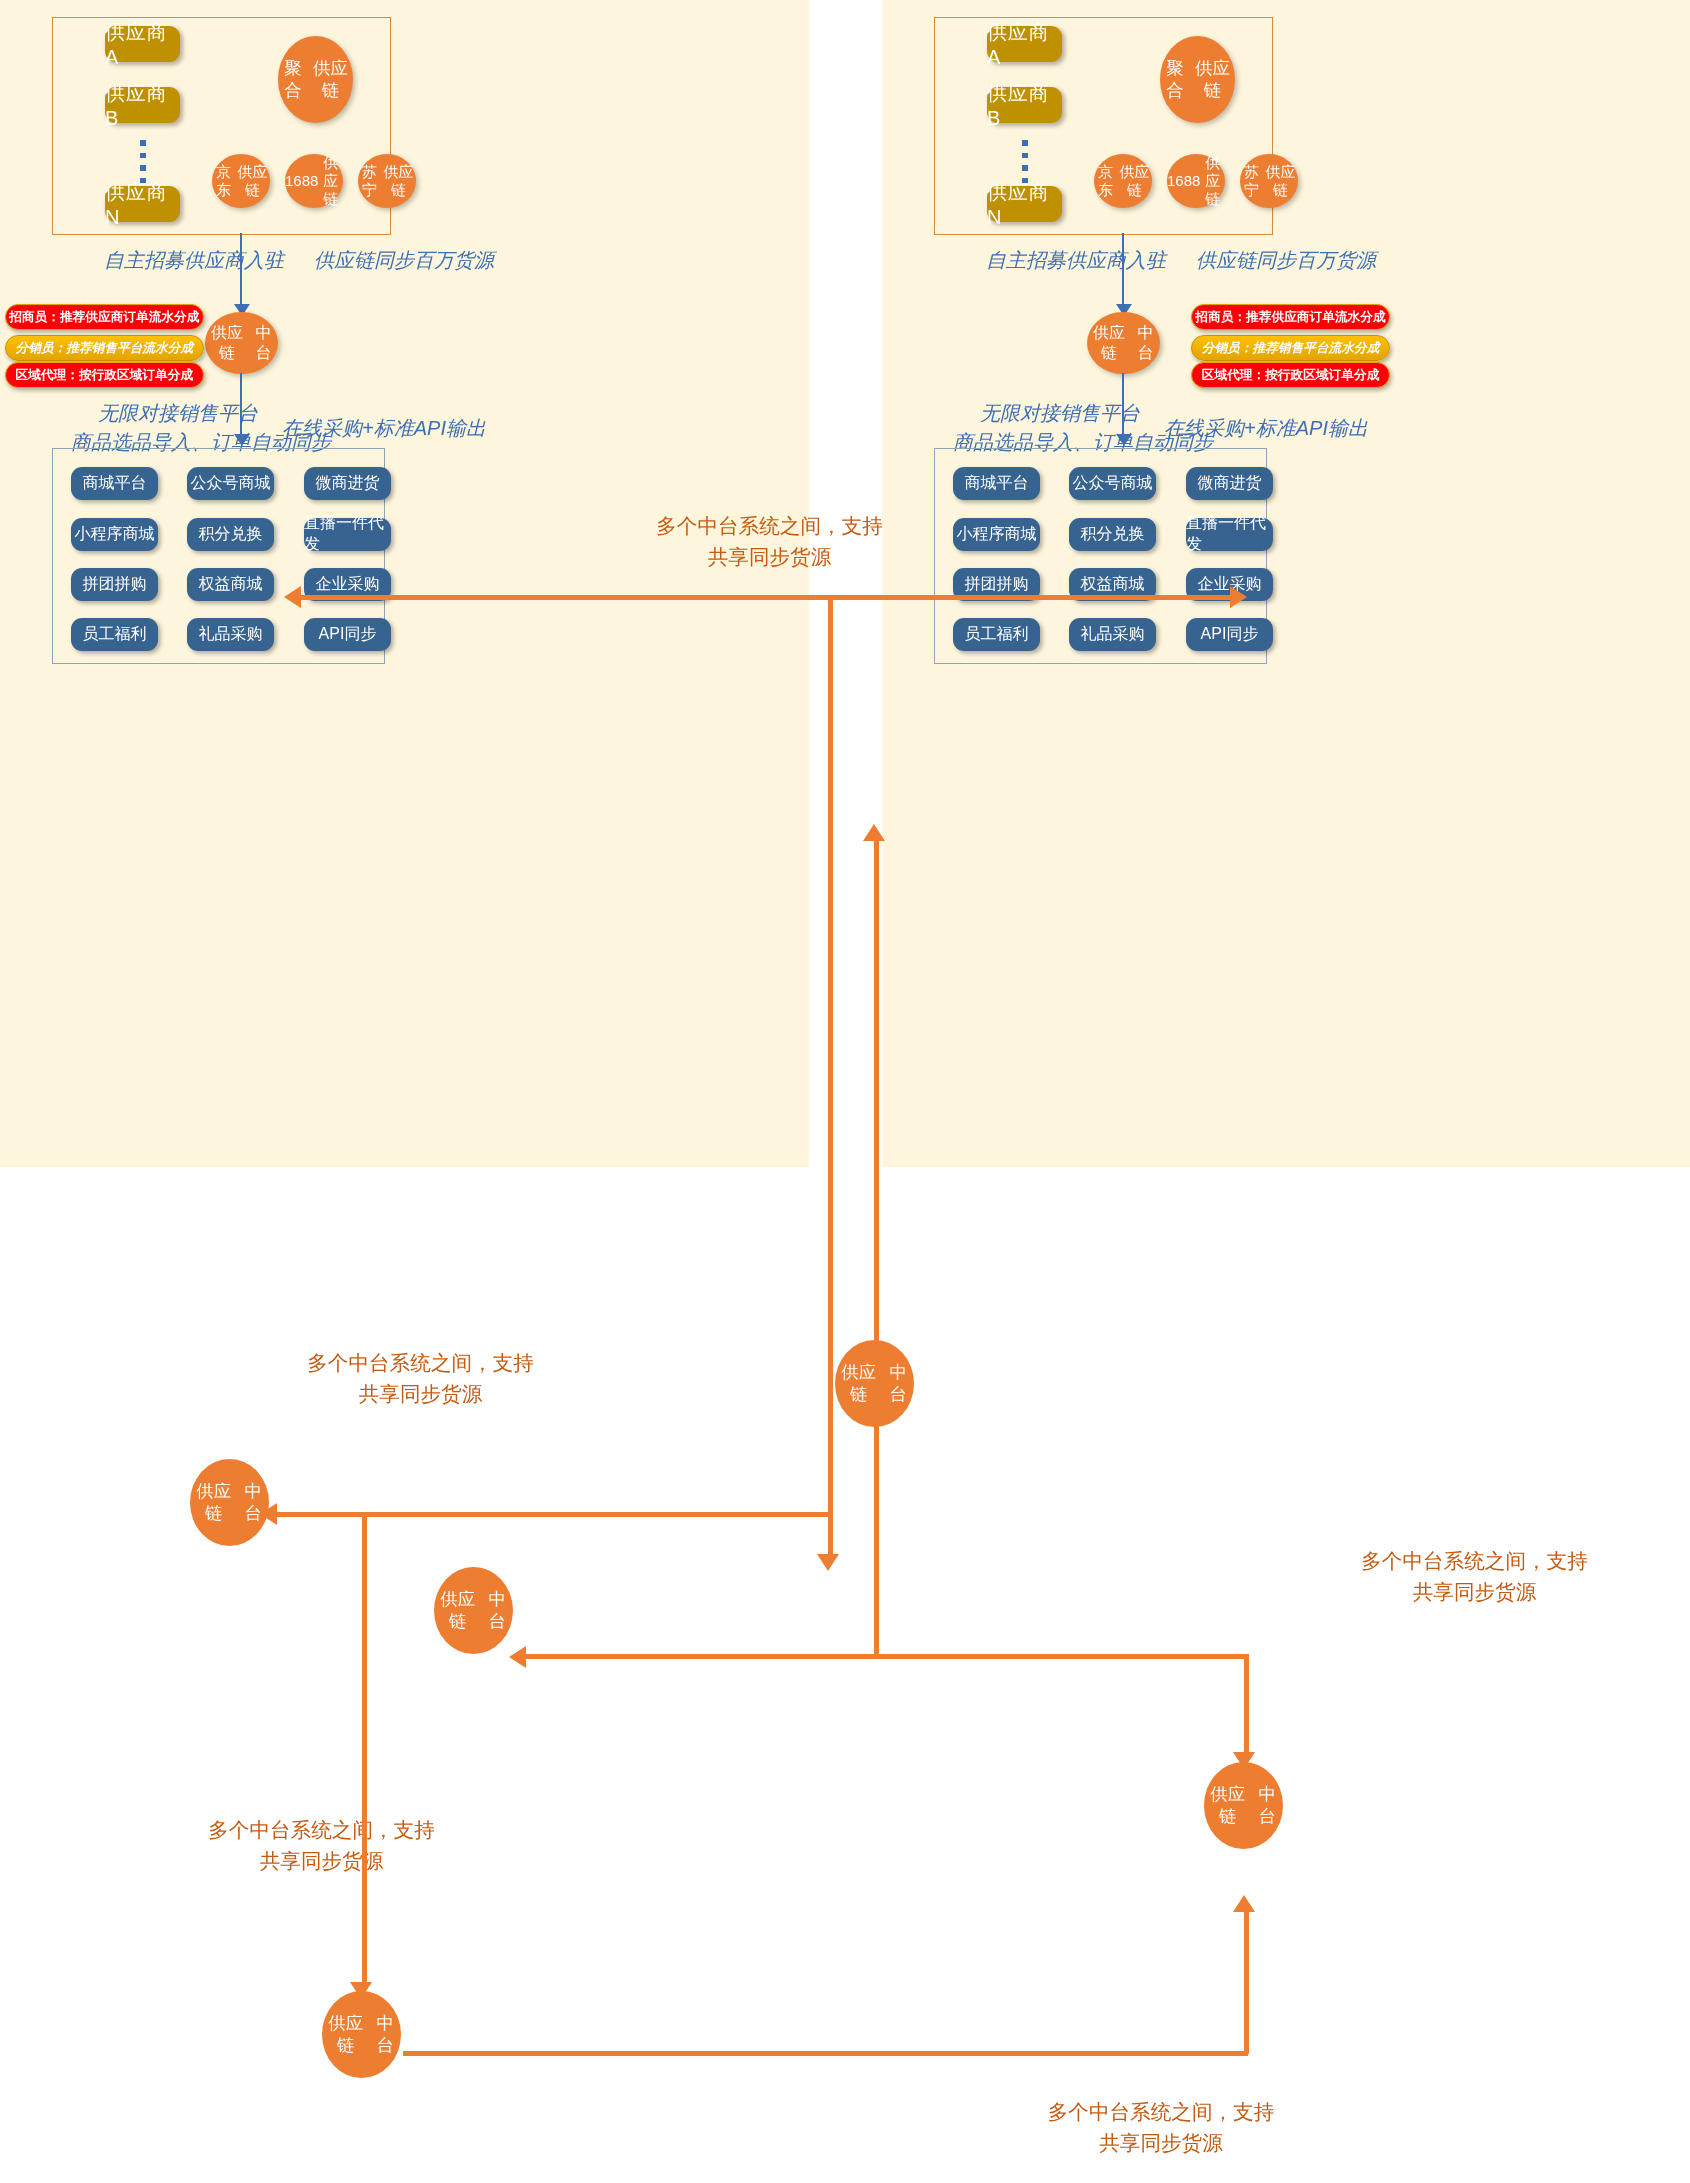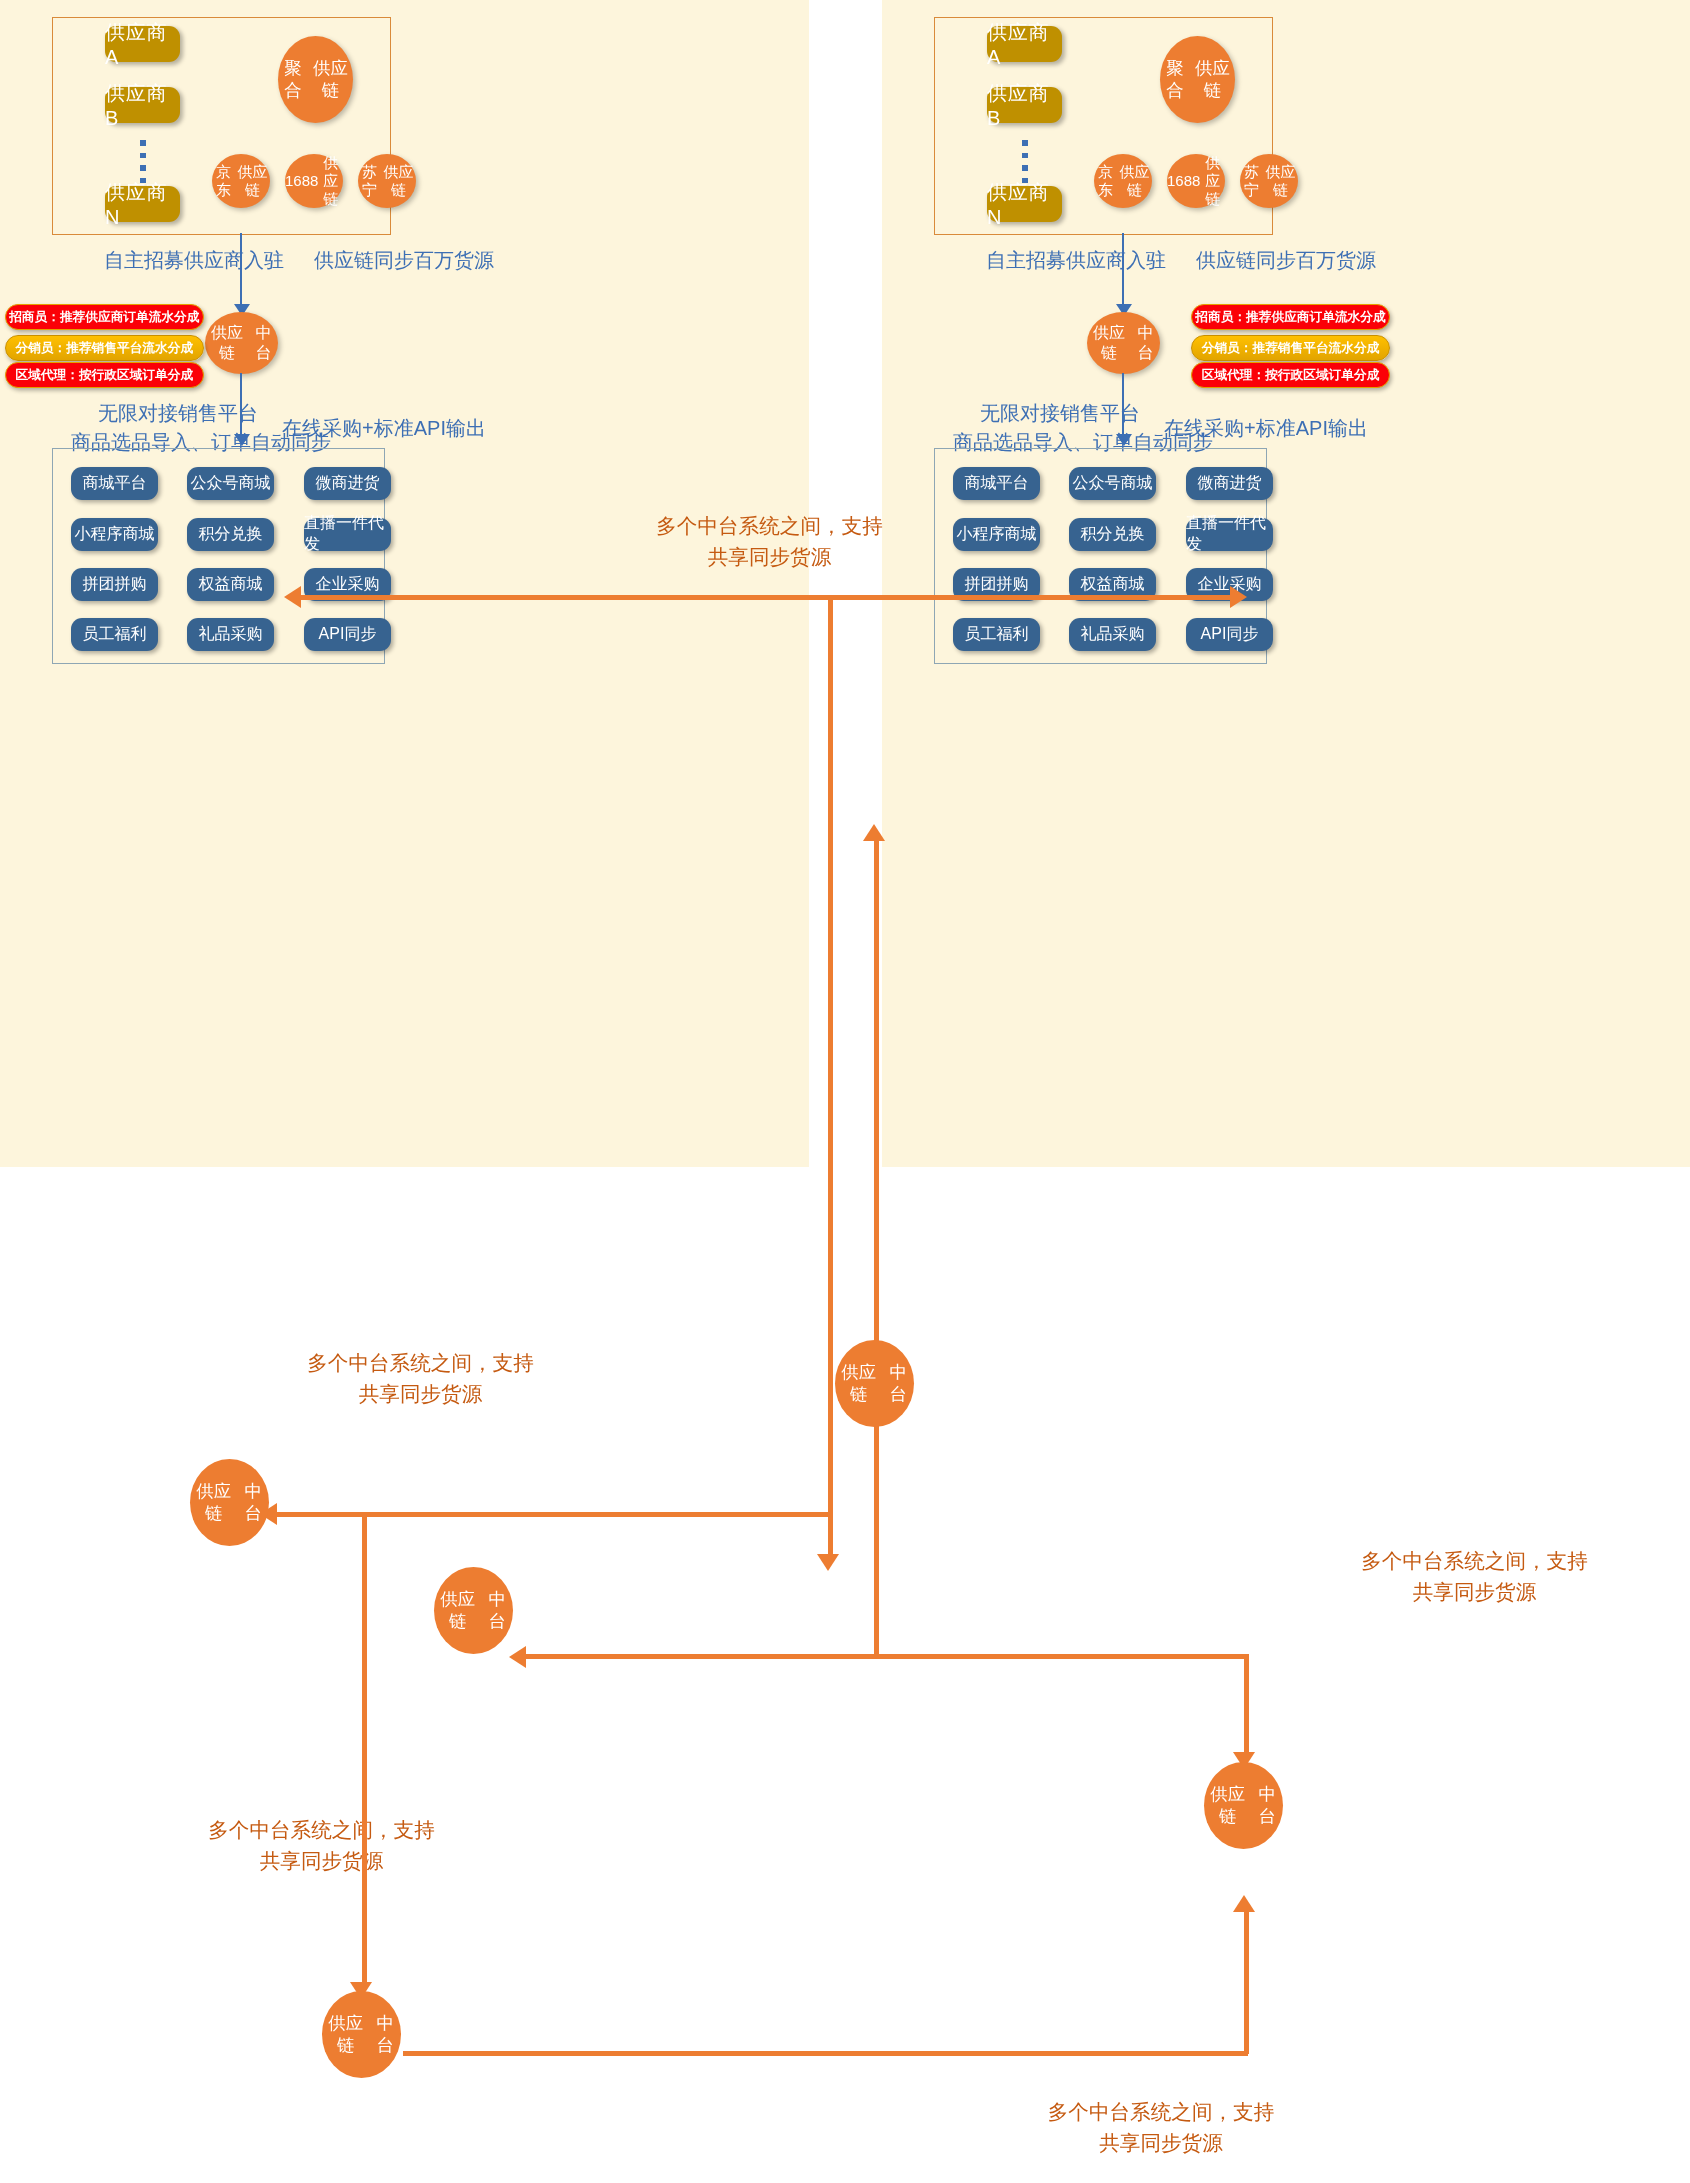--- a/index.html
+++ b/index.html
@@ -37,24 +37,24 @@
     box-shadow:2.4px 2.4px 4px rgba(0,0,0,.3);
   }
 
   
   .badge{
     position:absolute;border-radius:19px;display:flex;align-items:center;justify-content:center;
     color:#ffffff;font-weight:bold;font-size:19px;letter-spacing:0px;
     box-shadow:1.6px 2.4px 4px rgba(0,0,0,.3);
   }
   .badge-red{background:#fb0007;border:1.6px solid #e5a100;}
-  .badge-yellow{background:linear-gradient(180deg,#ffc000 0%,#e2a400 100%);border:1.6px solid #c88f00;}
-
-  
-  .cap-blue{position:absolute;color:#3d6fb4;font-size:20px;text-align:center;line-height:1.45;white-space:nowrap;}
+  .badge-yellow{background:linear-gradient(180deg,#ffc000 0%,#e2a400 100%);border:1.6px solid #c88f00;font-style:italic;}
+
+  
+  .cap-blue{position:absolute;color:#3d6fb4;font-size:20px;text-align:center;line-height:1.45;white-space:nowrap;font-style:italic;}
   .cap-orange{position:absolute;color:#c55a11;font-size:20.6px;text-align:center;line-height:1.5;white-space:nowrap;}
 
   
   .vdots{position:absolute;display:flex;flex-direction:column;gap:7.1px;}
   .vdots i{display:block;width:5.5px;height:5.5px;background:#3d6fb4;}
 
   
   .lineV{position:absolute;width:2.4px;background:#3d6fb4;}
   .lineV.or{background:#ed7d31;width:4.8px;}
   .lineH{position:absolute;height:2.4px;background:#3d6fb4;}

